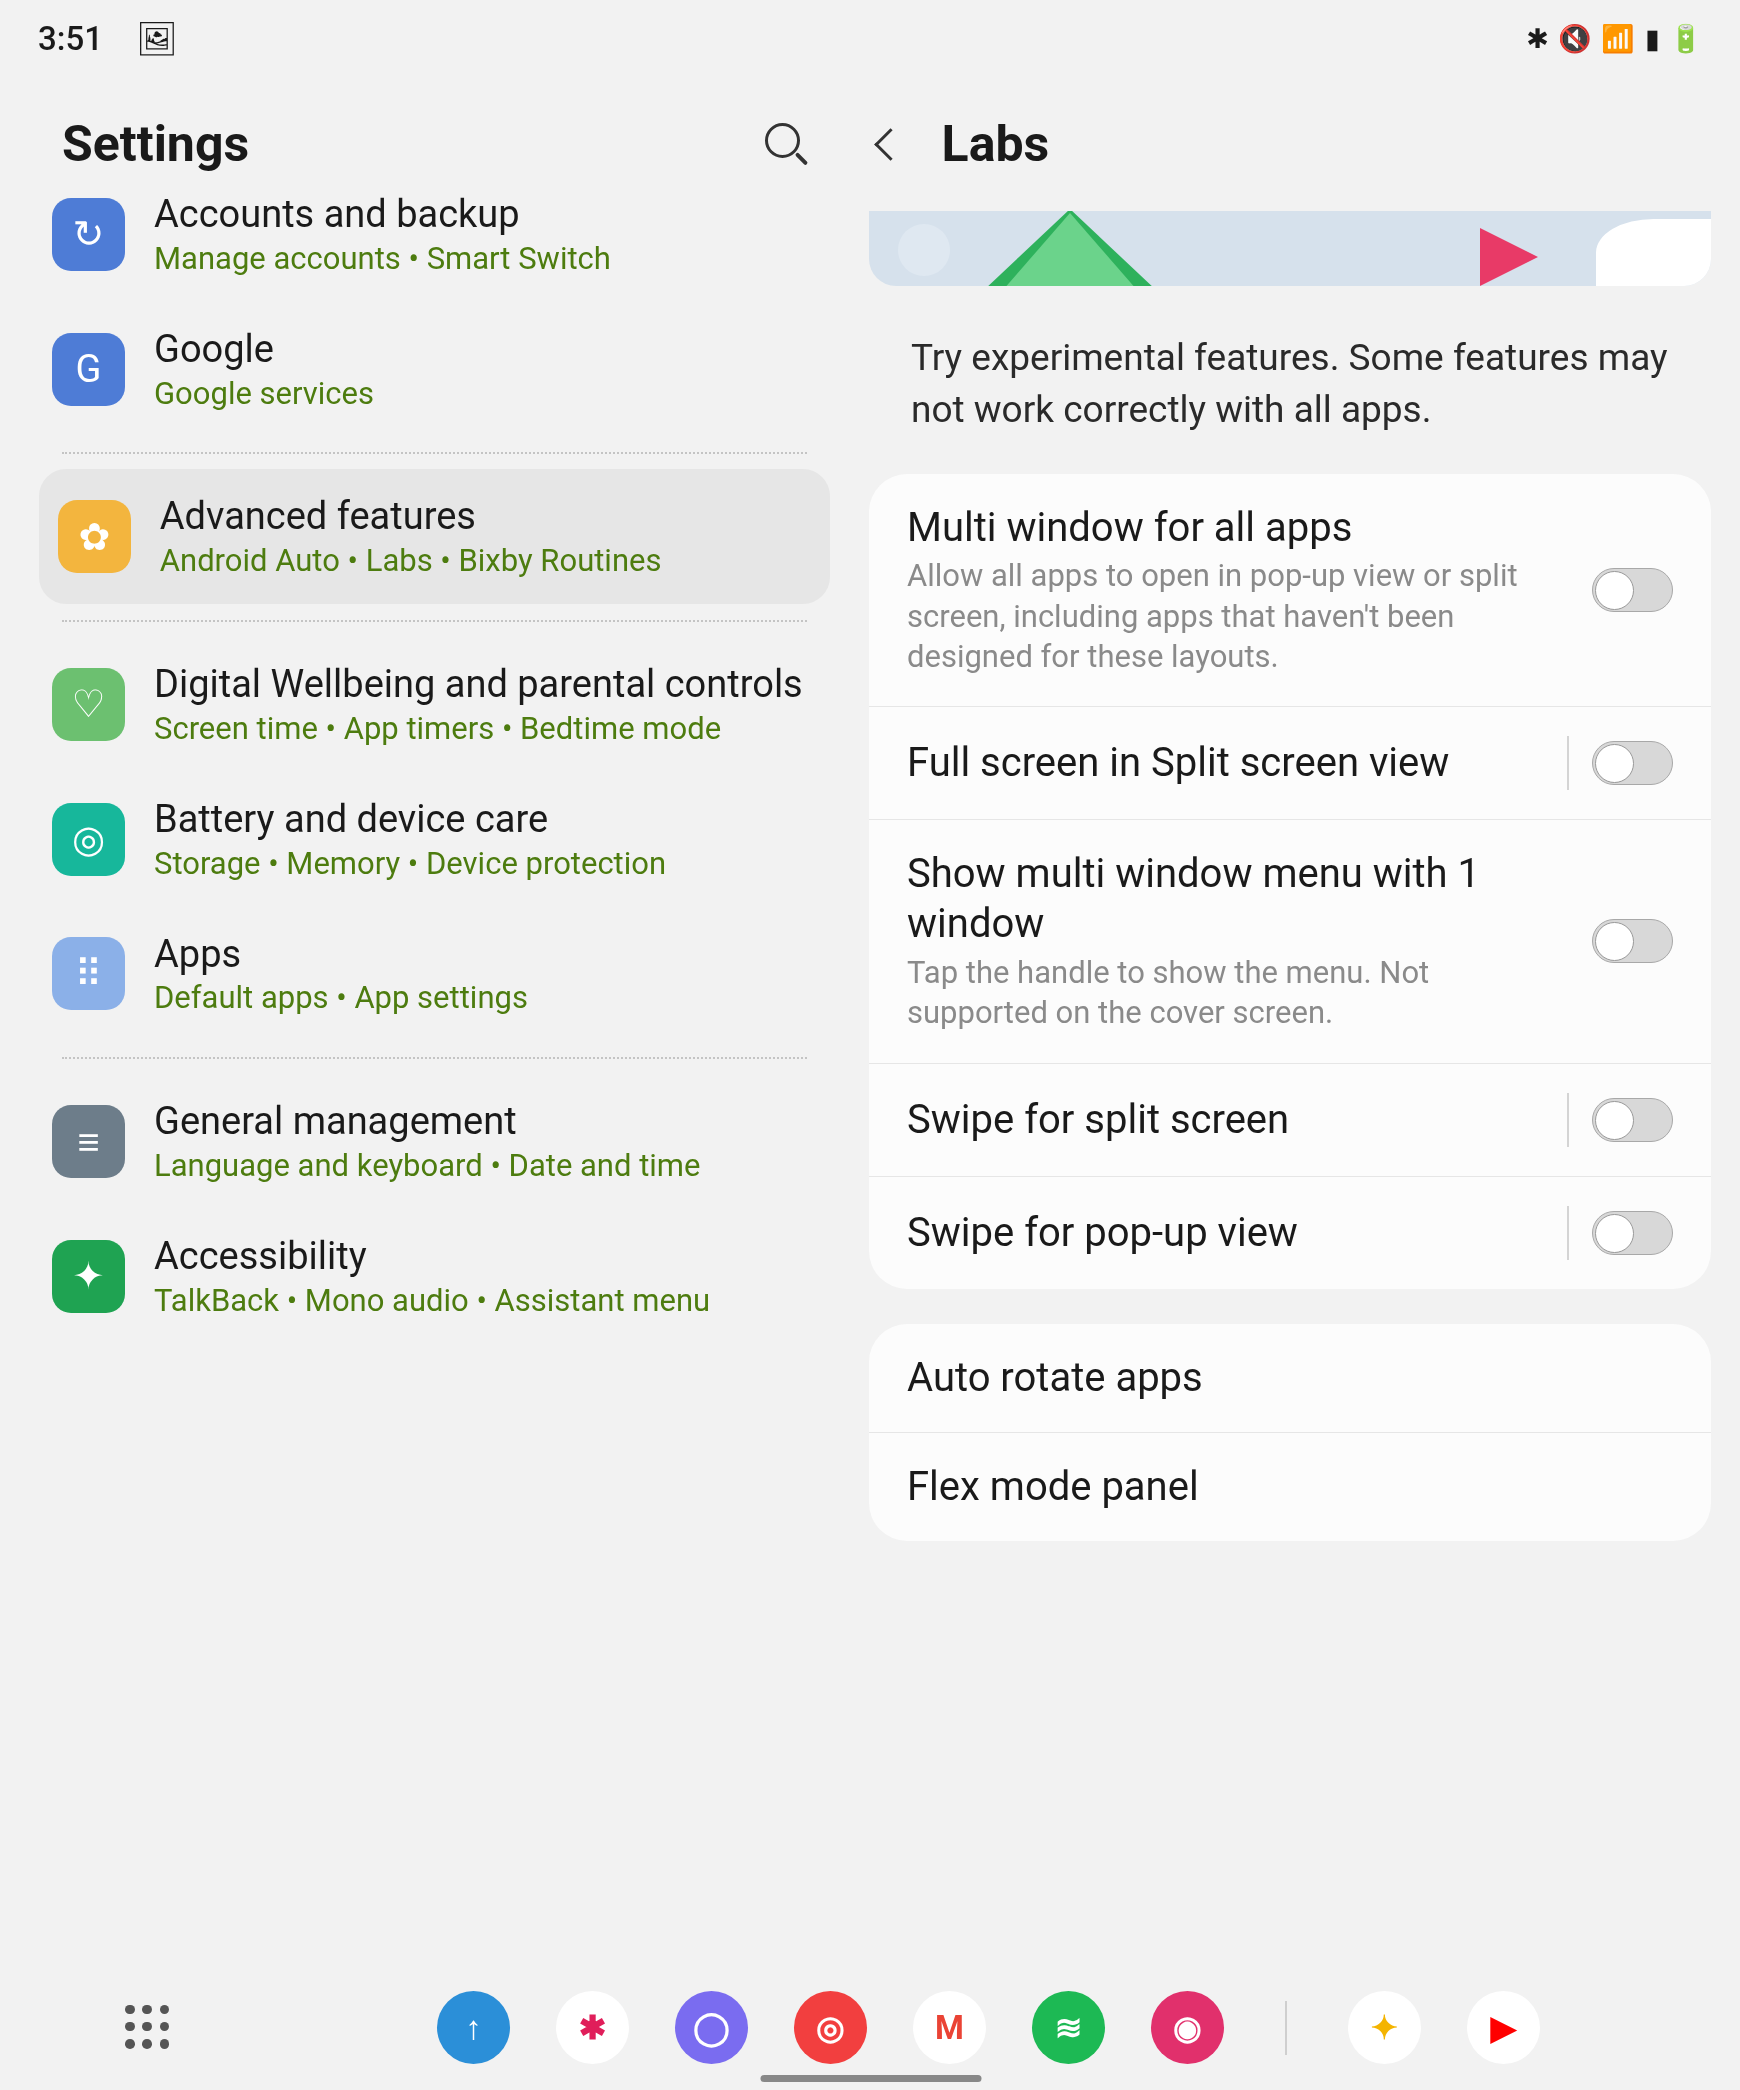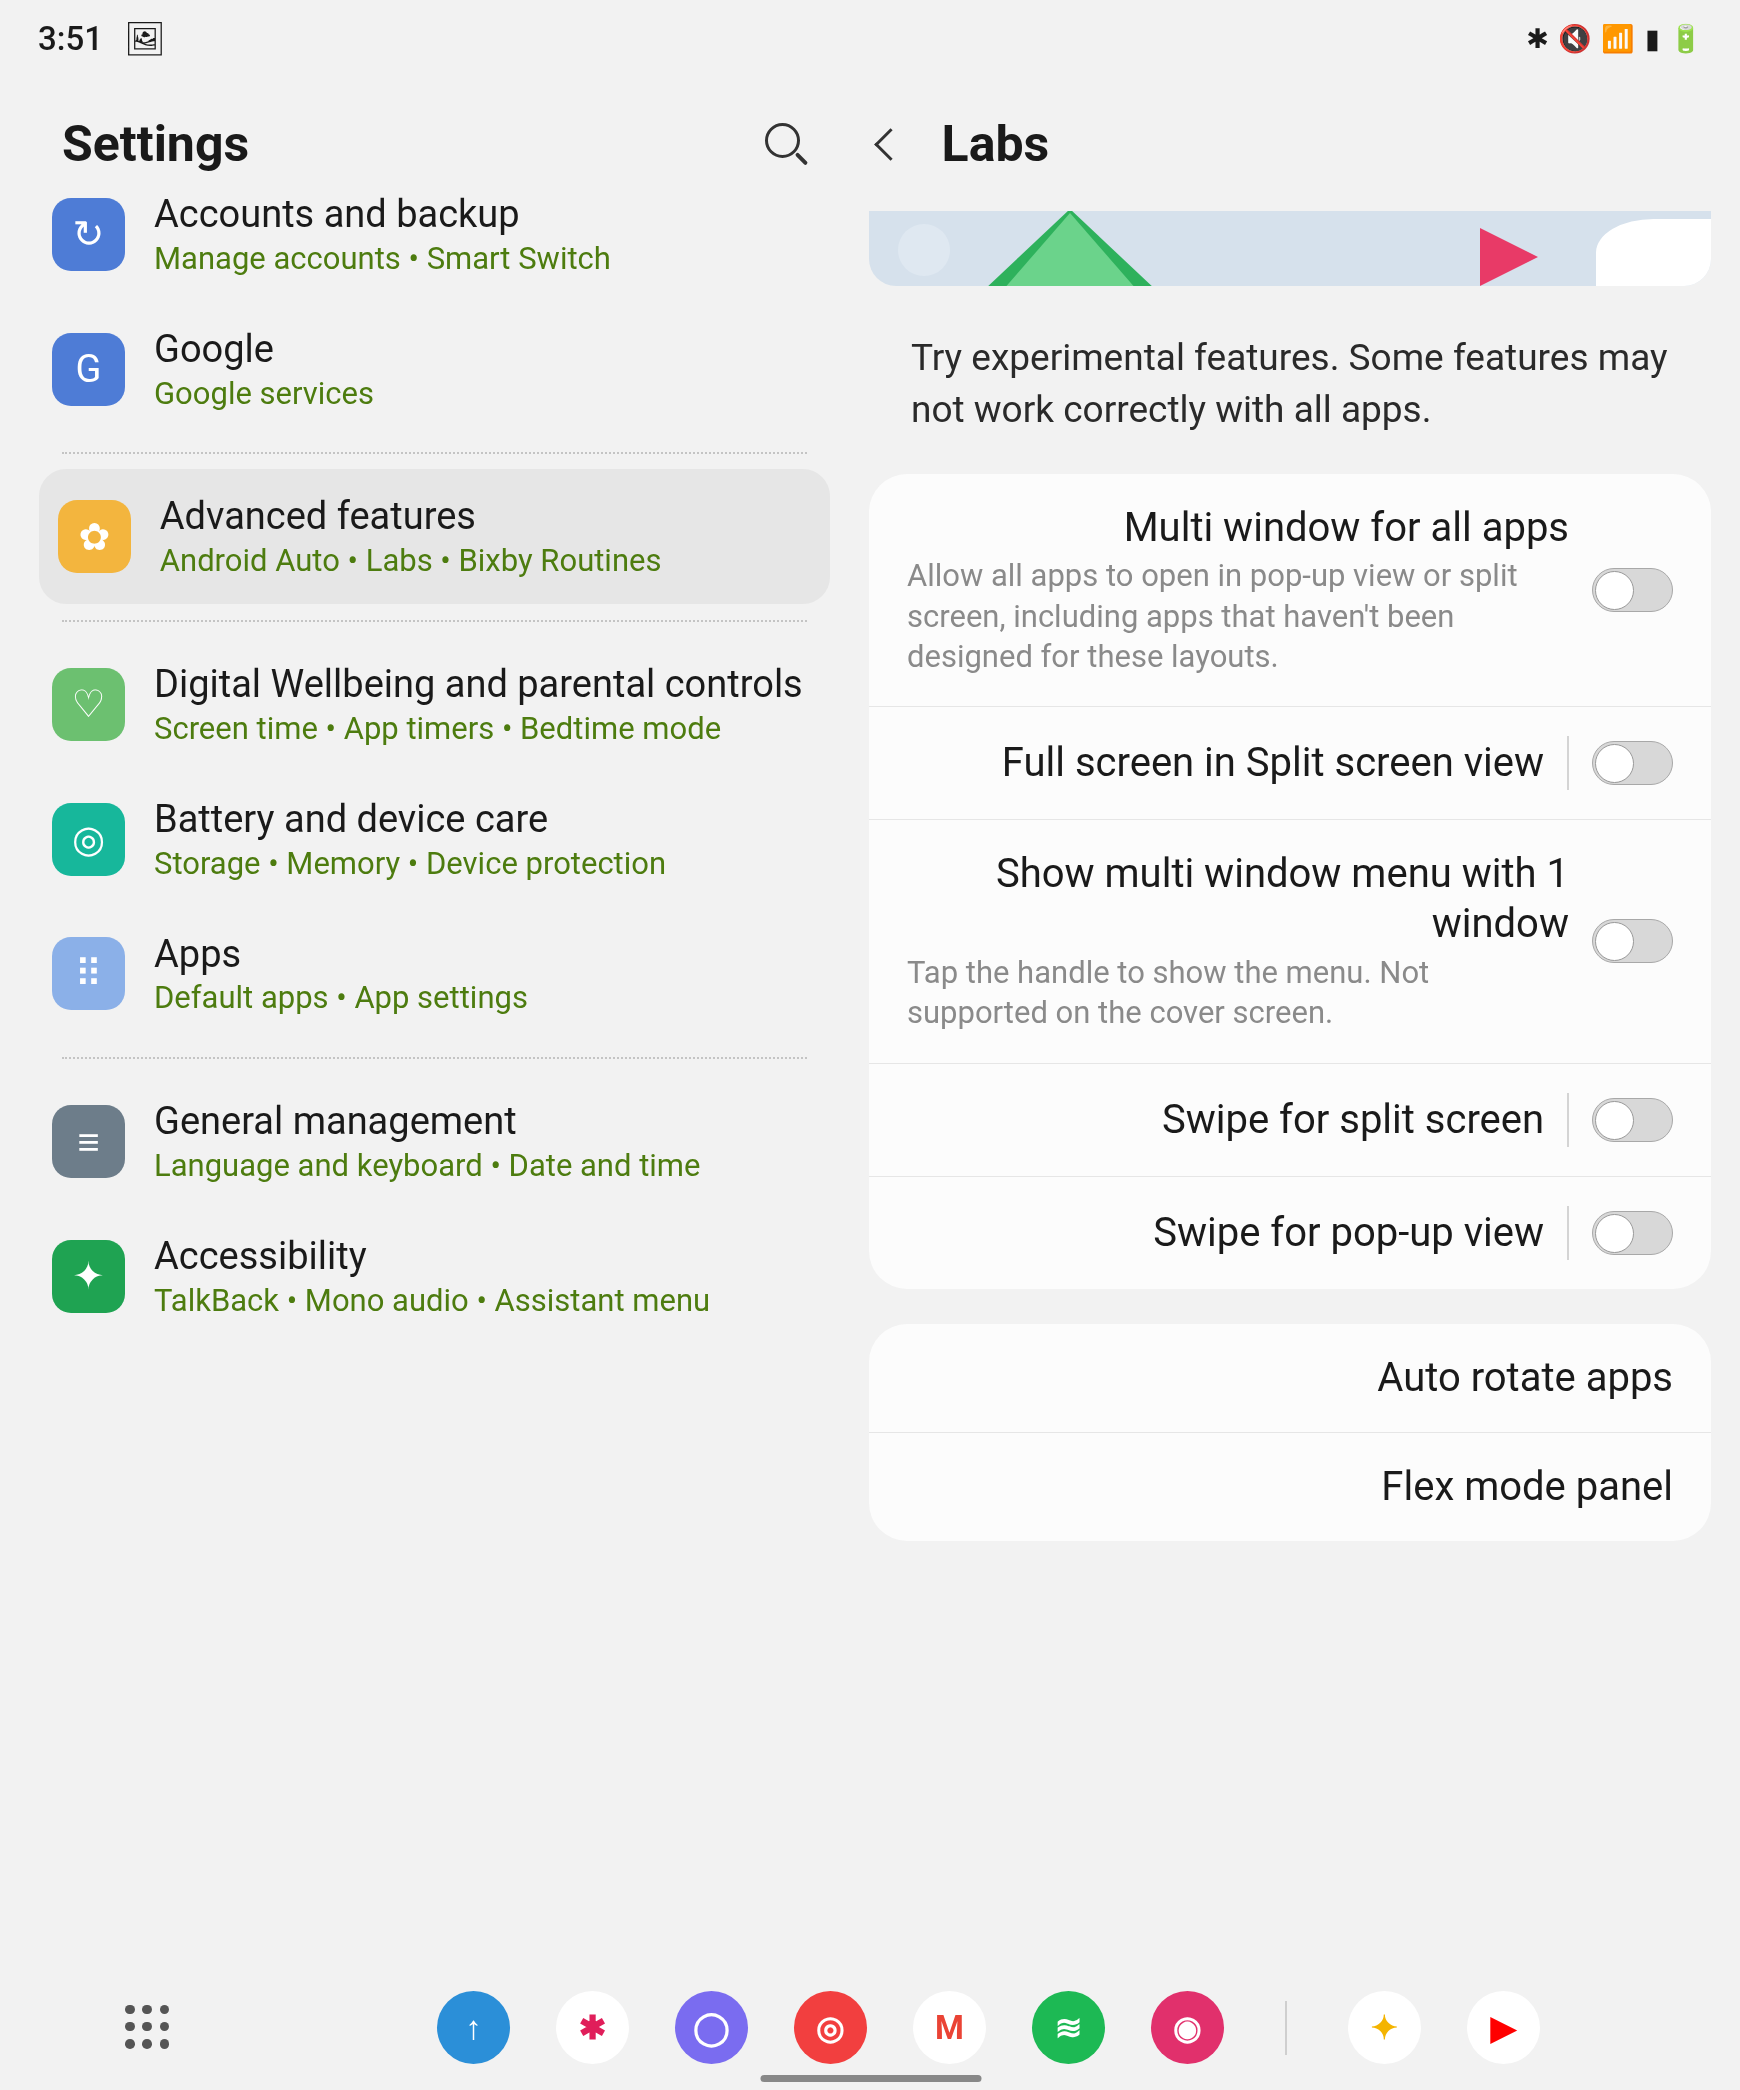--- a/index.html
+++ b/index.html
@@ -16,21 +16,21 @@
   .status-bar {
     height: 77px;
     display: flex;
     align-items: center;
     justify-content: space-between;
     padding: 0 38px;
     font-size: 33px;
     font-weight: 500;
     color: #1a1a1a;
   }
-  .status-left { display: flex; align-items: center; gap: 21px; }
+  .status-left { display: flex; align-items: center; gap: 33px; }
   .status-right { display: flex; align-items: center; gap: 9.6px; font-size: 27px; }
 
   
   .main {
     display: flex;
     height: calc(100% - 77px - 125px);
   }
 
   .left-panel {
     width: 869px;
@@ -163,21 +163,21 @@
   .labs-item {
     display: flex;
     align-items: center;
     padding: 29px 38px;
     gap: 23px;
   }
   .labs-item:not(:last-child) {
     border-bottom: 1.4px solid #e6e6e6;
   }
   .labs-text { flex: 1; min-width: 0; }
-  .labs-title { font-size: 40px; color: #1a1a1a; font-weight: 400; line-height: 1.25; text-align: right; }
+  .labs-title { font-size: 40px; color: #1a1a1a; font-weight: 400; line-height: 1.25; }
   .labs-sub { font-size: 31px; color: #8a8a8a; margin-top: 3.8px; line-height: 1.3; }
   .vsep {
     width: 1.9px; height: 54px; background: #d4d4d4;
   }
   .toggle {
     width: 81px; height: 44px;
     border-radius: 22px;
     background: #d8d8d8;
     border: 1.9px solid #a8a8a8;
     position: relative;

